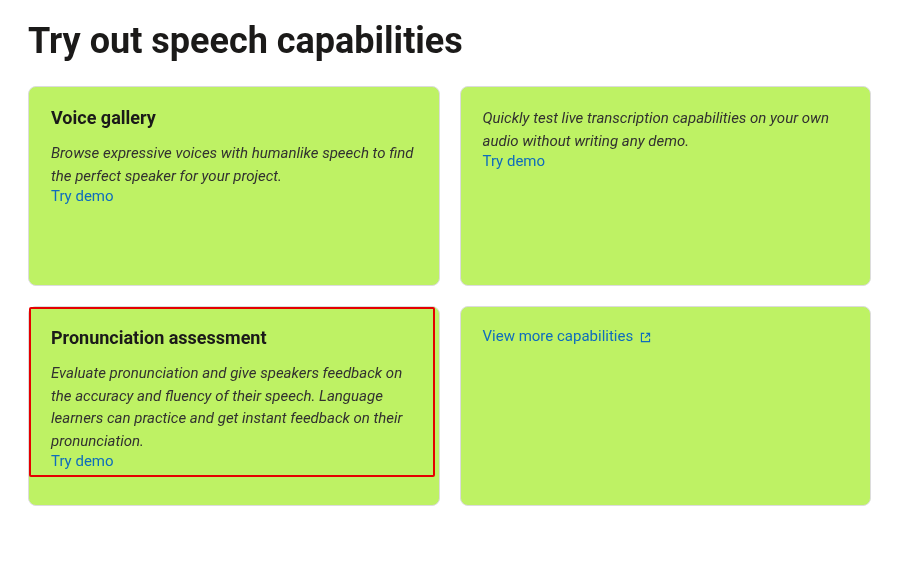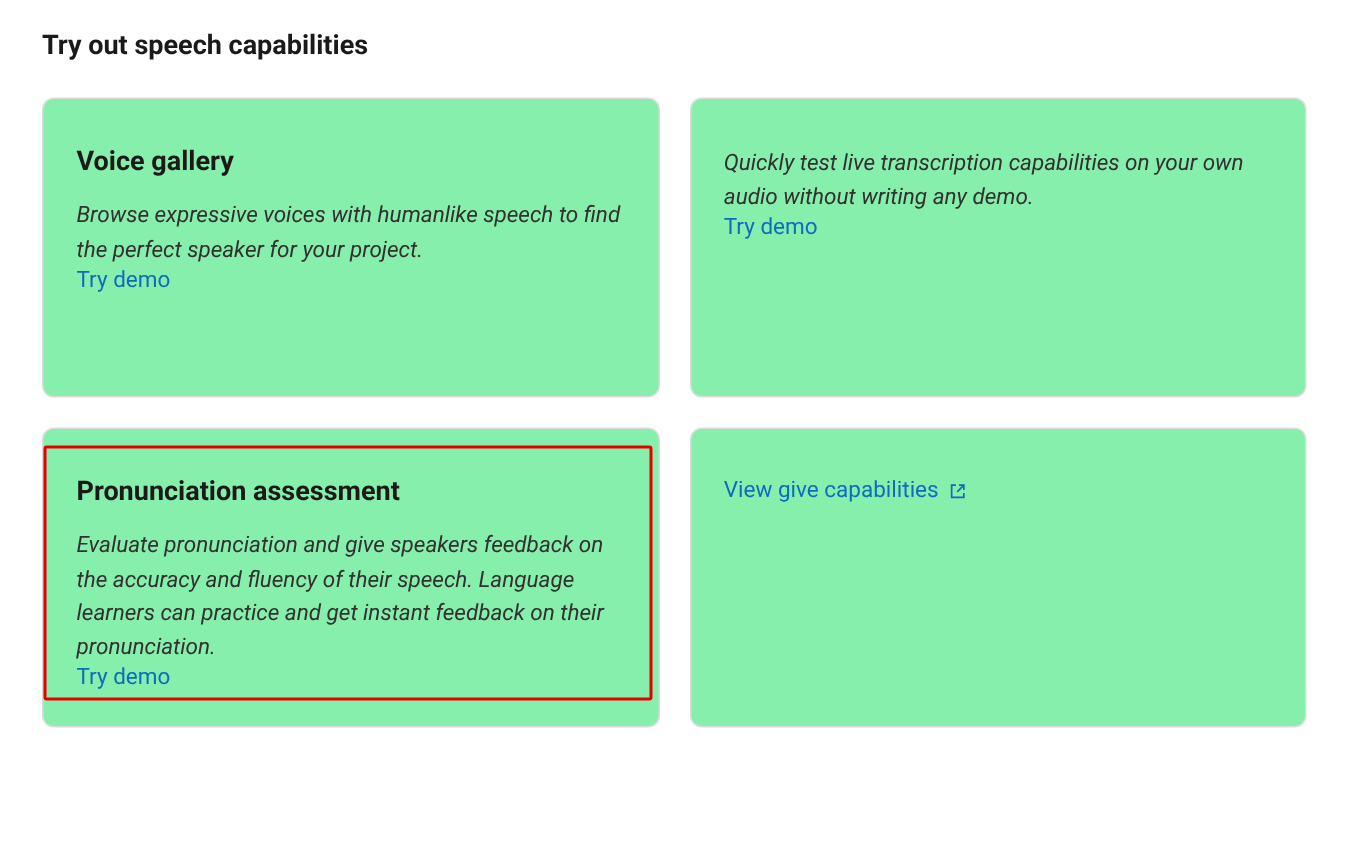--- a/index.html
+++ b/index.html
@@ -8,35 +8,35 @@
       padding: 0;
     }
     body {
       font-family: "Segoe UI", -apple-system, BlinkMacSystemFont, Roboto, sans-serif;
       background: #ffffff;
       color: #1b1a19;
       padding: 20px 28px;
       width: 899px;
     }
     h1 {
-      font-size: 18px;
+      font-size: 36px;
       font-weight: 700;
       margin-bottom: 24px;
       color: #1b1a19;
     }
     .cards-grid {
       display: grid;
       grid-template-columns: 1fr 1fr;
       gap: 20px;
     }
     .card {
       border: 1px solid #dcdcdc;
       border-radius: 8px;
-      padding: 31px 22px 20px 22px;
-      background: #86efac;
+      padding: 20px 22px 20px 22px;
+      background: #bef264;
       display: flex;
       flex-direction: column;
       min-height: 200px;
       position: relative;
     }
     .card-title {
       font-size: 18px;
       font-weight: 700;
       color: #1b1a19;
       margin-bottom: 14px;
@@ -105,21 +105,21 @@
       <div class="card-desc">Evaluate pronunciation and give speakers feedback on the accuracy and fluency of their speech. Language learners can practice and get instant feedback on their pronunciation.</div>
       <div class="highlight-box" style="top:-20px; left:-22px; width:406px; height:170px;"></div>
     </div>
     <a class="card-link">
       <span>Try demo</span>
     </a>
   </div>
 
   <div class="card">
     <a class="card-link">
-      <span>View give capabilities</span>
+      <span>View more capabilities</span>
       <span class="external-icon">
         <svg viewBox="0 0 16 16" width="13" height="13" fill="none" stroke="#0f6cbd" stroke-width="1.4">
           <path d="M6.5 3 H3 V13 H13 V9.5"></path>
           <path d="M9 3 H13 V7"></path>
           <path d="M13 3 L7.5 8.5"></path>
         </svg>
       </span>
     </a>
   </div>
 

